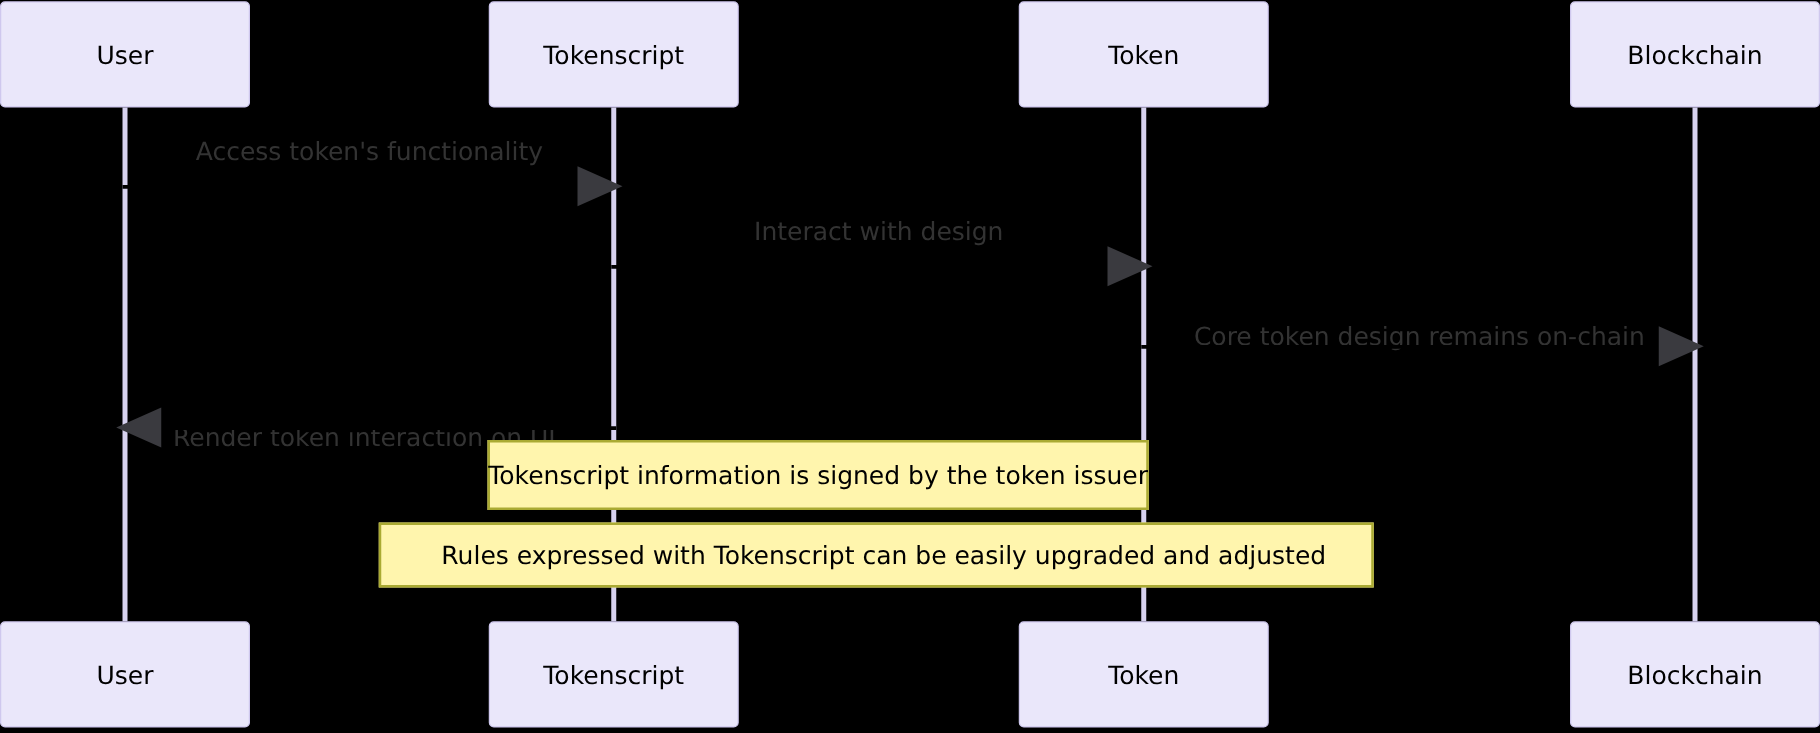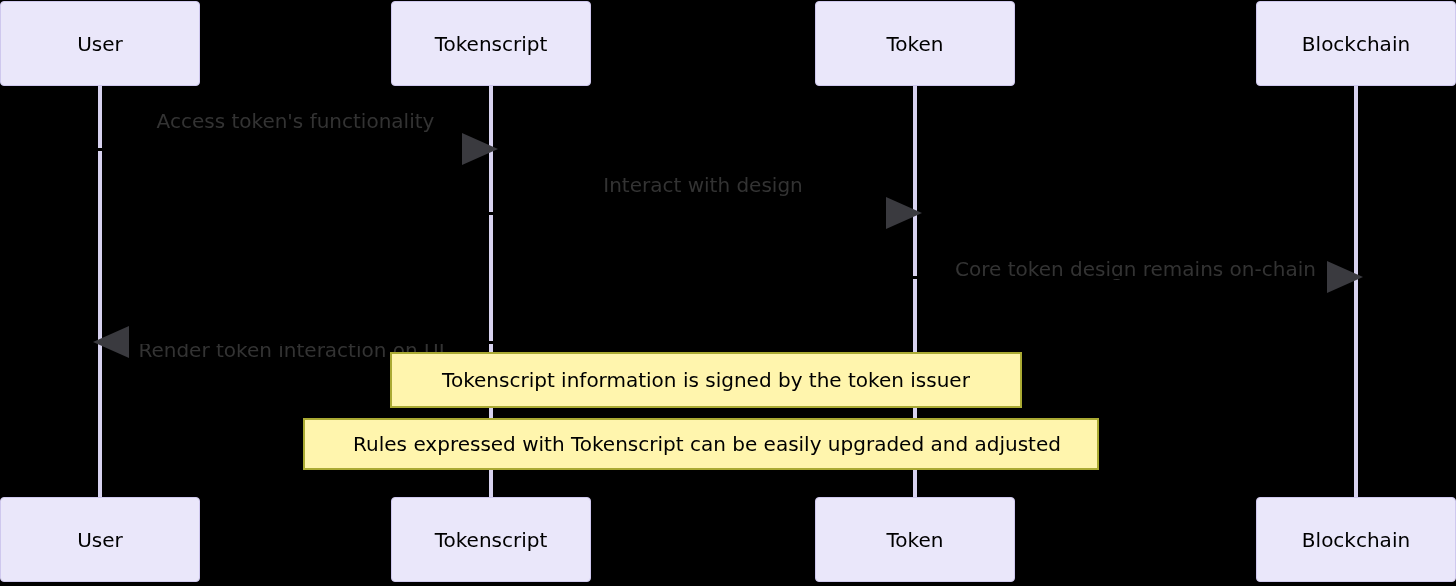--- a/index.html
+++ b/index.html
@@ -61,15 +61,15 @@
     <div class="arrowhead right" style="left: 462px; top: 133px;"></div>
     <div class="msg-line" style="left: 489px; top: 212px; width: 428px;"></div>
     <div class="msg-label" style="left: 491px; top: 170px; width: 424px;">Interact with design</div>
     <div class="arrowhead right" style="left: 886px; top: 197px;"></div>
     <div class="msg-line" style="left: 913px; top: 276px; width: 445px;"></div>
     <div class="msg-label" style="left: 915px; top: 234px; width: 441px; margin-top: 20px;">Core token design remains on-chain</div>
     <div class="arrowhead right" style="left: 1327px; top: 261px;"></div>
     <div class="msg-line" style="left: 98px; top: 341px; width: 395px;"></div>
     <div class="msg-label" style="left: 96px; top: 299px; width: 391px; margin-top: 36px;">Render token interaction on UI</div>
     <div class="arrowhead left" style="left: 93px; top: 326px;"></div>
-    <div class="note" style="left: 390px; top: 352px; width: 632px; height: 56px;">Tokenscript information is signed by the token issuer</div>
+    <div class="note" style="left: 390px; top: 352px; width: 529px; height: 56px;">Tokenscript information is signed by the token issuer</div>
     <div class="note" style="left: 303px; top: 418px; width: 796px; height: 52px; padding-left: 12px;">Rules expressed with Tokenscript can be easily upgraded and adjusted</div>
   </div>
 
 </body></html>

